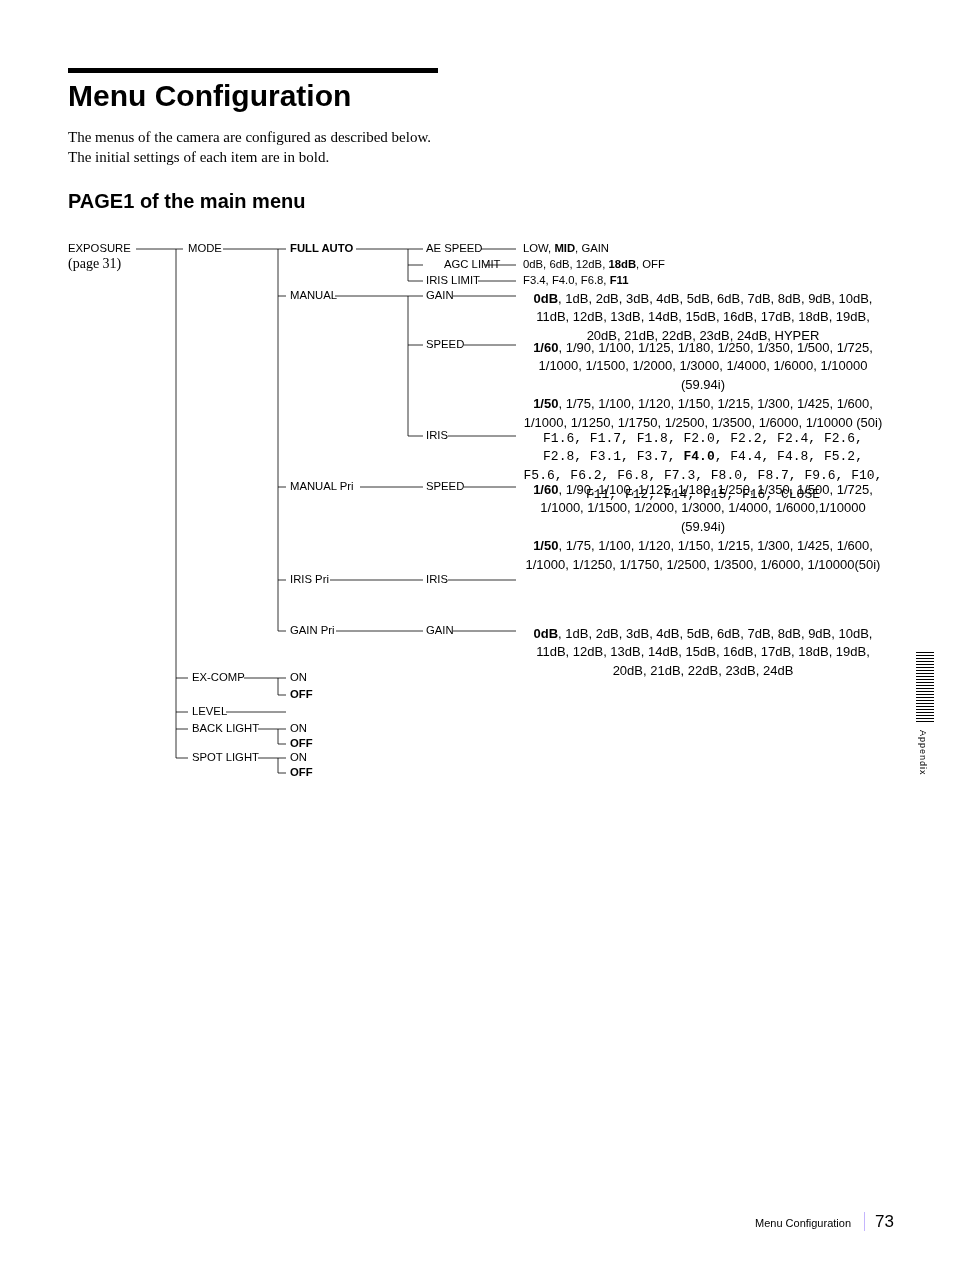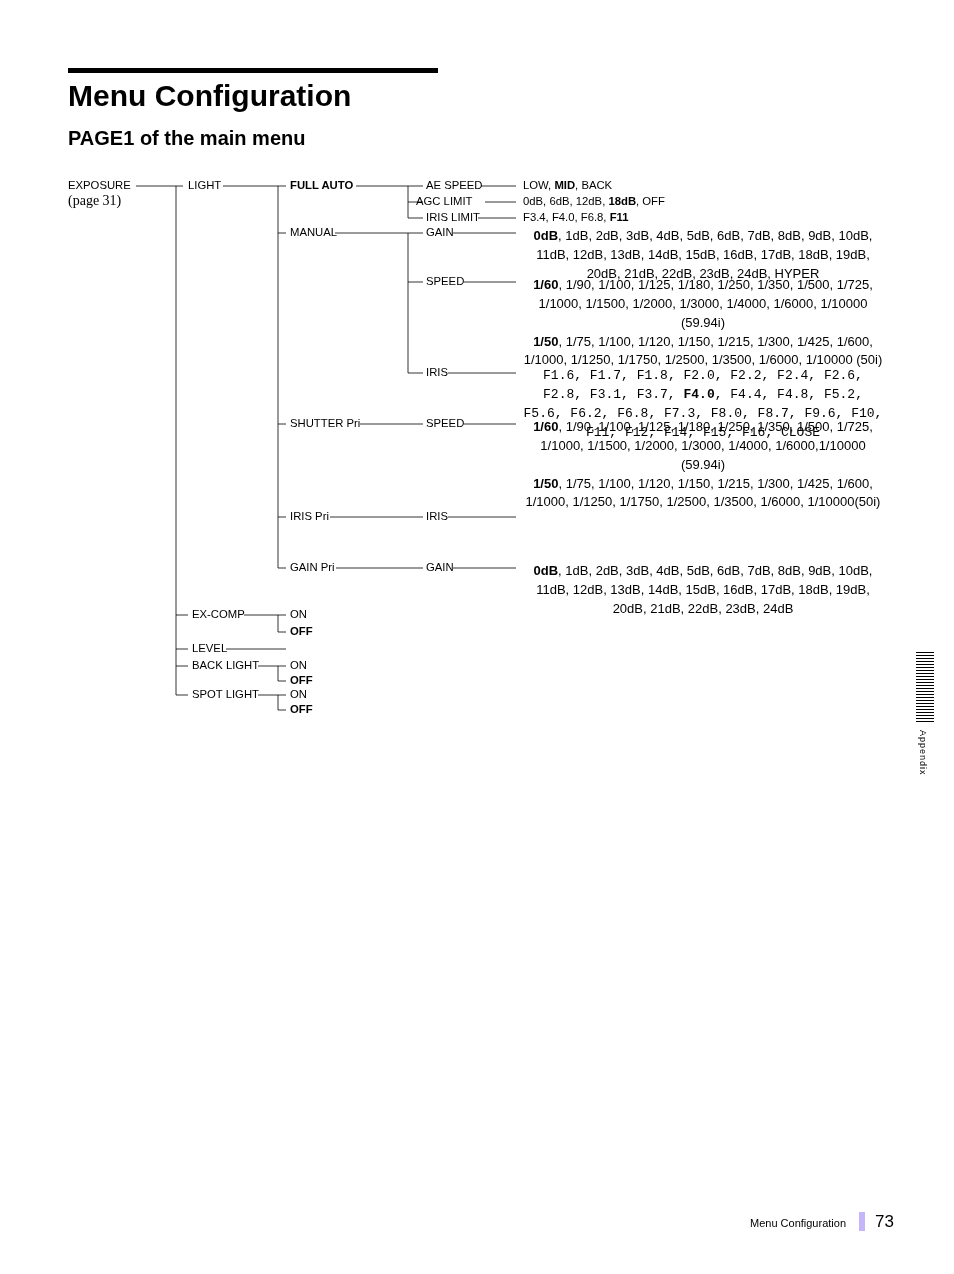--- a/index.html
+++ b/index.html
@@ -66,21 +66,21 @@
     overflow: visible;
     pointer-events: none;
   }
   .footer {
     position: absolute;
     bottom: 42px;
     right: 60px;
     font-size: 11px;
   }
   .footer .divider {
-    border-left: 6px solid #c4b5fd;
+    border-left: 1px solid #c4b5fd;
     padding-left: 10px;
     margin-left: 10px;
     font-size: 17px;
   }
   .side-tab {
     position: absolute;
     right: 20px;
     top: 652px;
     width: 22px;
     text-align: center;
@@ -98,20 +98,24 @@
     letter-spacing: 1px;
     display: inline-block;
   }
 </style>
 </head>
 <body>
 
 <div class="page">
   <div class="topbar"></div>
   <h1>Menu Configuration</h1>
+  <div class="intro">
+    <span>The menus of the camera are configured as described below.</span><br>
+    <span>The initial settings of each item are in bold.</span>
+  </div>
   <h2>PAGE1 of the main menu</h2>
 
   <div class="tree-area" style="height:560px;">
 
     <svg class="lines" width="900" height="560">
       <g stroke="#000" stroke-width="0.8" fill="none">
 
         <line x1="68" y1="8" x2="115" y2="8"></line>
 
         <line x1="155" y1="8" x2="218" y2="8"></line>
@@ -172,39 +176,39 @@
         <line x1="190" y1="517" x2="210" y2="517"></line>
         <line x1="210" y1="517" x2="210" y2="532"></line>
         <line x1="210" y1="517" x2="218" y2="517"></line>
         <line x1="210" y1="532" x2="218" y2="532"></line>
       </g>
     </svg>
 
     <span class="label" style="left:0px; top:2px;">EXPOSURE</span>
     <span class="label serif" style="left:0px; top:16px;">(page 31)</span>
 
-    <span class="label" style="left:120px; top:2px;">LIGHT</span>
+    <span class="label" style="left:120px; top:2px;">MODE</span>
 
     <span class="label" style="left:222px; top:2px; font-weight:bold;">FULL AUTO</span>
     <span class="label" style="left:222px; top:49px;">MANUAL</span>
-    <span class="label" style="left:222px; top:240px;">SHUTTER Pri</span>
+    <span class="label" style="left:222px; top:240px;">MANUAL Pri</span>
     <span class="label" style="left:222px; top:333px;">IRIS Pri</span>
     <span class="label" style="left:222px; top:384px;">GAIN Pri</span>
 
     <span class="label" style="left:358px; top:2px;">AE SPEED</span>
-    <span class="label" style="left:348px; top:18px;">AGC LIMIT</span>
+    <span class="label" style="left:376px; top:18px;">AGC LIMIT</span>
     <span class="label" style="left:358px; top:34px;">IRIS LIMIT</span>
     <span class="label" style="left:358px; top:49px;">GAIN</span>
     <span class="label" style="left:358px; top:98px;">SPEED</span>
     <span class="label" style="left:358px; top:189px;">IRIS</span>
     <span class="label" style="left:358px; top:240px;">SPEED</span>
     <span class="label" style="left:358px; top:333px;">IRIS</span>
     <span class="label" style="left:358px; top:384px;">GAIN</span>
 
-    <span class="label" style="left:455px; top:2px;"><span>LOW, </span><b>MID</b><span>, BACK</span></span>
+    <span class="label" style="left:455px; top:2px;"><span>LOW, </span><b>MID</b><span>, GAIN</span></span>
     <span class="label" style="left:455px; top:18px;"><span>0dB, 6dB, 12dB, </span><b>18dB</b><span>, OFF</span></span>
     <span class="label" style="left:455px; top:34px;"><span>F3.4, F4.0, F6.8, </span><b>F11</b></span>
 
     <div class="values" style="left:455px; top:49px;"><b>0dB</b>, 1dB, 2dB, 3dB, 4dB, 5dB, 6dB, 7dB, 8dB, 9dB, 10dB, 11dB, 12dB, 13dB, 14dB, 15dB, 16dB, 17dB, 18dB, 19dB, 20dB, 21dB, 22dB, 23dB, 24dB, HYPER</div>
     <div class="values" style="left:455px; top:98px;"><b>1/60</b>, 1/90, 1/100, 1/125, 1/180, 1/250, 1/350, 1/500, 1/725, 1/1000, 1/1500, 1/2000, 1/3000, 1/4000, 1/6000, 1/10000 (59.94i)<br><b>1/50</b>, 1/75, 1/100, 1/120, 1/150, 1/215, 1/300, 1/425, 1/600, 1/1000, 1/1250, 1/1750, 1/2500, 1/3500, 1/6000, 1/10000 (50i)</div>
     <div class="values" style="left:455px; top:189px;font-family:Liberation Mono, monospace;">F1.6, F1.7, F1.8, F2.0, F2.2, F2.4, F2.6, F2.8, F3.1, F3.7, <b>F4.0</b>, F4.4, F4.8, F5.2, F5.6, F6.2, F6.8, F7.3, F8.0, F8.7, F9.6, F10, F11, F12, F14, F15, F16, CLOSE</div>
     <div class="values" style="left:455px; top:240px;"><b>1/60</b>, 1/90, 1/100, 1/125, 1/180, 1/250, 1/350, 1/500, 1/725, 1/1000, 1/1500, 1/2000, 1/3000, 1/4000, 1/6000,1/10000 (59.94i)<br><b>1/50</b>, 1/75, 1/100, 1/120, 1/150, 1/215, 1/300, 1/425, 1/600, 1/1000, 1/1250, 1/1750, 1/2500, 1/3500, 1/6000, 1/10000(50i)</div>
     <div class="values" style="left:455px; top:384px;"><b>0dB</b>, 1dB, 2dB, 3dB, 4dB, 5dB, 6dB, 7dB, 8dB, 9dB, 10dB, 11dB, 12dB, 13dB, 14dB, 15dB, 16dB, 17dB, 18dB, 19dB, 20dB, 21dB, 22dB, 23dB, 24dB</div>
 
     <span class="label" style="left:124px; top:431px;">EX-COMP</span>

